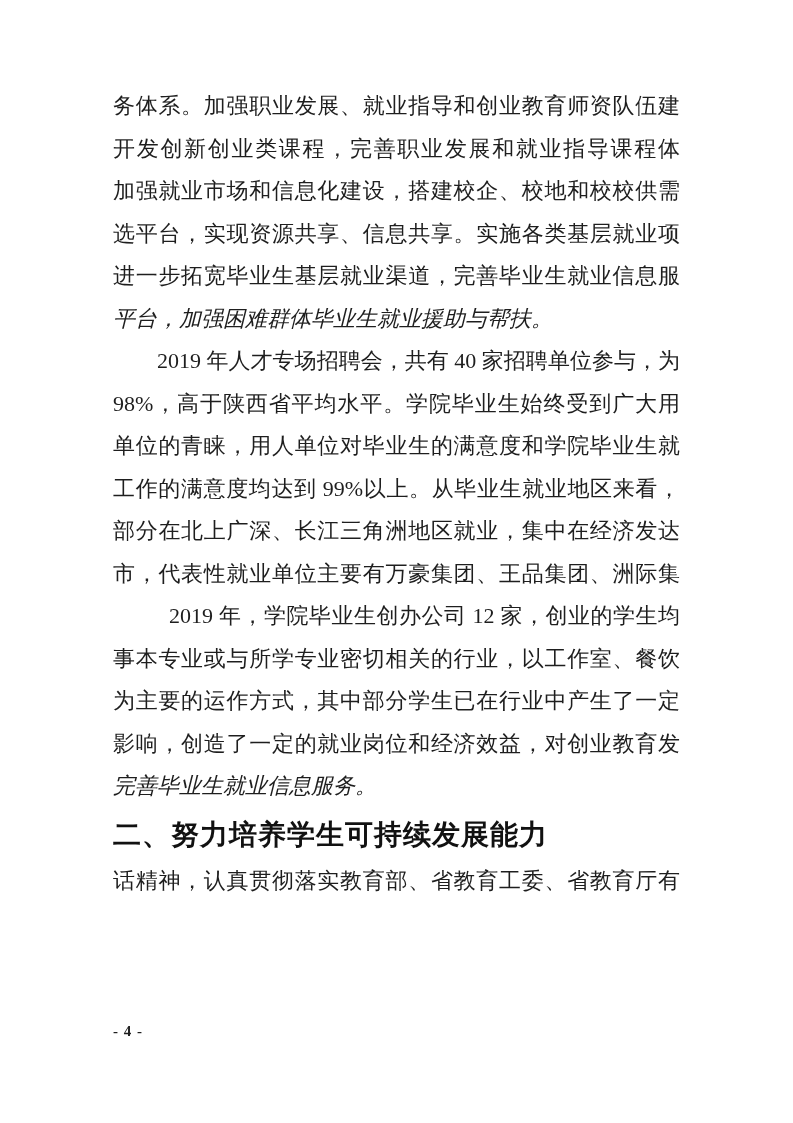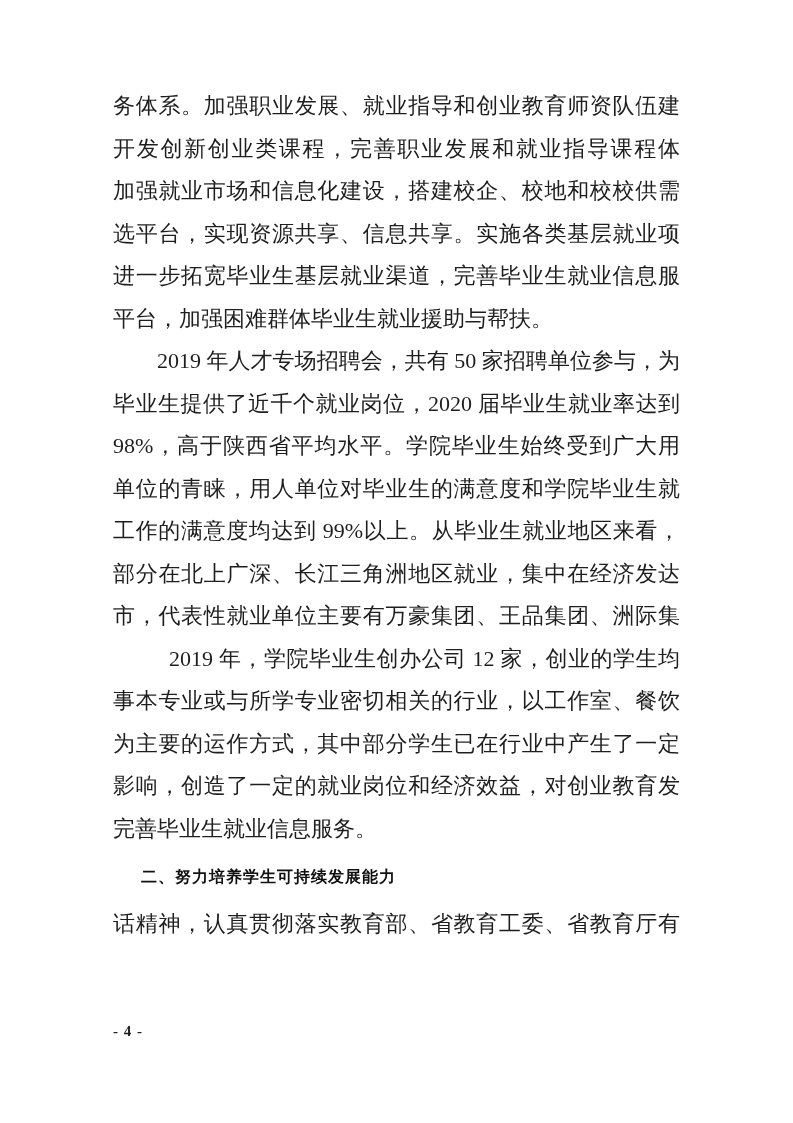--- a/index.html
+++ b/index.html
@@ -30,35 +30,35 @@
   .line {
     height: 42.5px;
     line-height: 42.5px;
     text-align: justify;
     text-align-last: justify;
     text-justify: inter-character;
     overflow: hidden;
   }
   .line.lastline {
     text-align-last: left;
+    font-style: italic;
   }
   .indent-2 { text-indent: 2em; }
   .indent-25 { text-indent: 2.55em; }
   .heading {
     height: 42.5px;
     line-height: 42.5px;
     margin-top: 6px;
     margin-bottom: 4px;
     font-family: Liberation Serif, serif;
     font-weight: 700;
-    font-size: 16px;
+    font-size: 28px;
     letter-spacing: 1px;
     text-align: left;
     color: #111111;
-    margin-left: 28px;
   }
   .page-number {
     position: absolute;
     left: 113px;
     top: 1023px;
     font-size: 15px;
     font-weight: 600;
     letter-spacing: 1px;
     font-family: "Liberation Serif", "DejaVu Serif", serif;
     color: #1e1e1e;
@@ -73,22 +73,21 @@
     <div class="para">
       <div class="line">务体系。加强职业发展、就业指导和创业教育师资队伍建设，</div>
       <div class="line">开发创新创业类课程，完善职业发展和就业指导课程体系。</div>
       <div class="line">加强就业市场和信息化建设，搭建校企、校地和校校供需双</div>
       <div class="line">选平台，实现资源共享、信息共享。实施各类基层就业项目，</div>
       <div class="line">进一步拓宽毕业生基层就业渠道，完善毕业生就业信息服务</div>
       <div class="line lastline">平台，加强困难群体毕业生就业援助与帮扶。</div>
     </div>
 
     <div class="para">
-      <div class="line indent-2">2019 年人才专场招聘会，共有 50 家招聘单位参与，为</div>
-      <div class="line">毕业生提供了近千个就业岗位，2020 届毕业生就业率达到</div>
+      <div class="line indent-2">2019 年人才专场招聘会，共有 40 家招聘单位参与，为</div>
       <div class="line">98%，高于陕西省平均水平。学院毕业生始终受到广大用人</div>
       <div class="line">单位的青睐，用人单位对毕业生的满意度和学院毕业生就业</div>
       <div class="line">工作的满意度均达到 99%以上。从毕业生就业地区来看，大</div>
       <div class="line">部分在北上广深、长江三角洲地区就业，集中在经济发达城</div>
       <div class="line">市，代表性就业单位主要有万豪集团、王品集团、洲际集团、</div>
     </div>
 
     <div class="para">
       <div class="line indent-25">2019 年，学院毕业生创办公司 12 家，创业的学生均从</div>
       <div class="line">事本专业或与所学专业密切相关的行业，以工作室、餐饮店</div>

